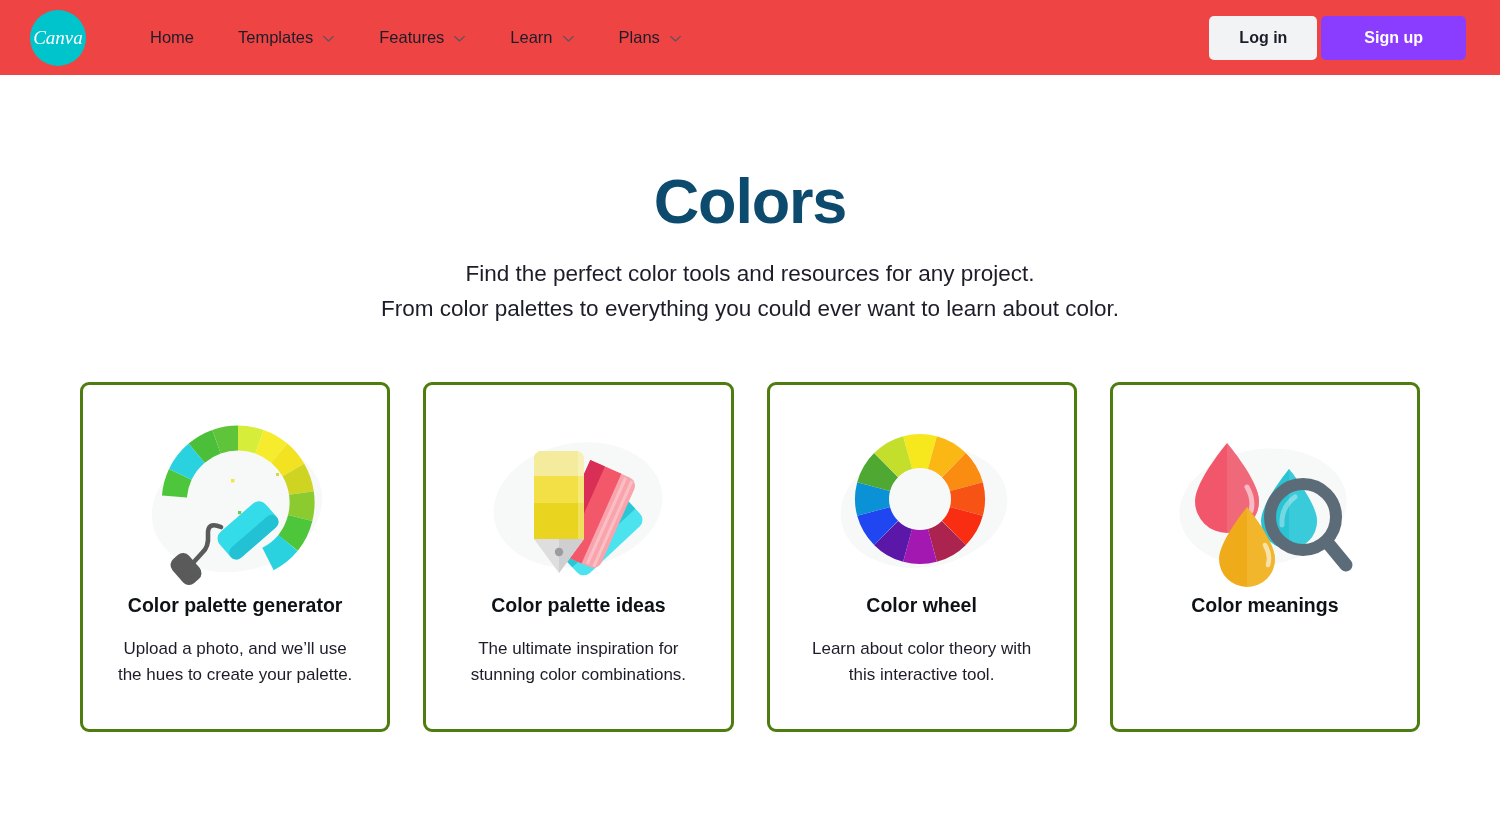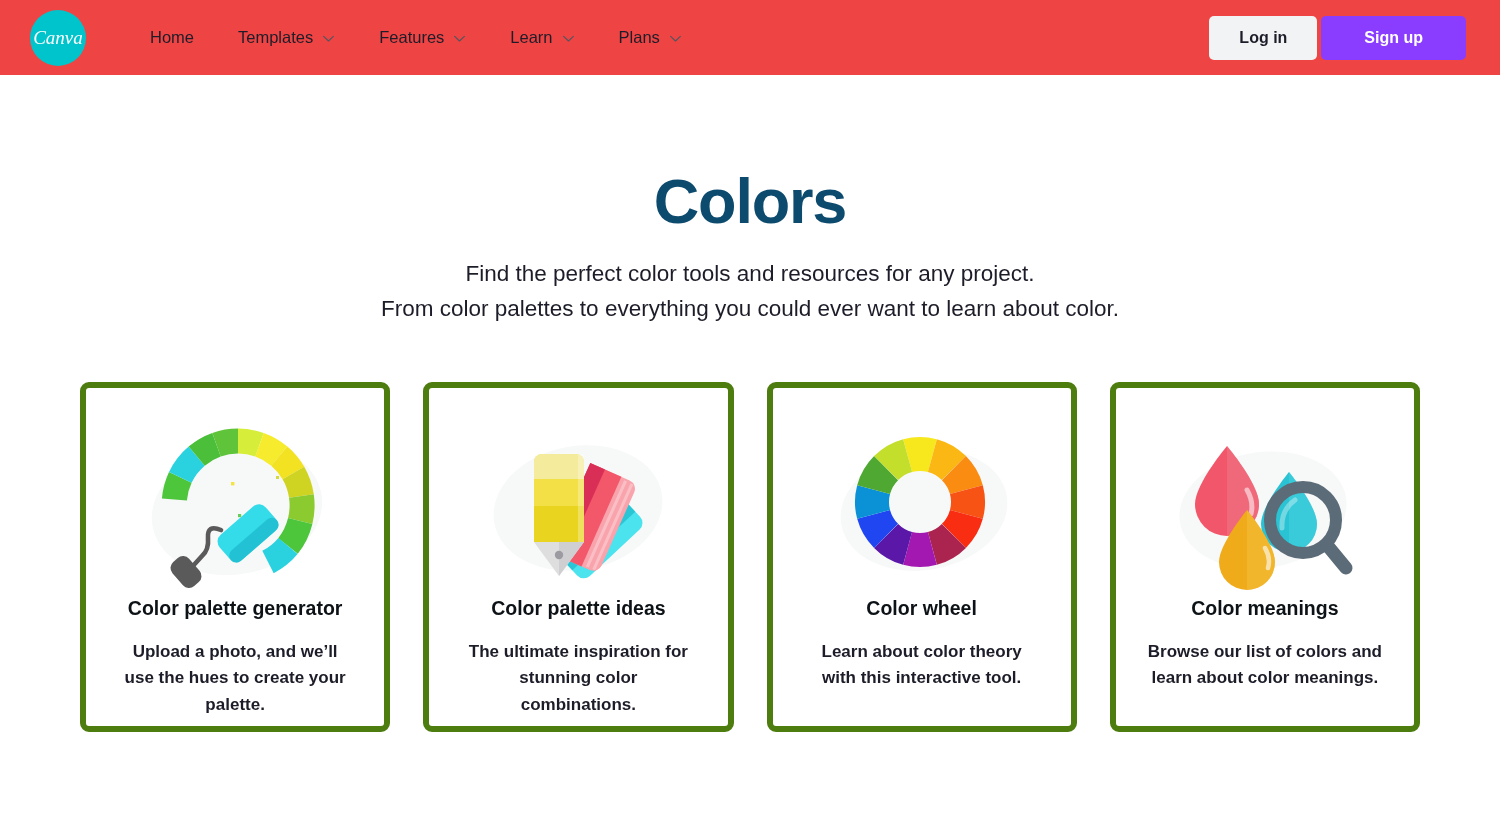--- a/index.html
+++ b/index.html
@@ -114,21 +114,21 @@
   .card-grid {
     display: flex;
     justify-content: center;
     gap: 33px;
     padding: 0 80px;
     margin-top: 55px;
   }
   .card {
     width: 311px;
     height: 350px;
-    border: 6px solid #4d7c0f;
+    border: 3px solid #4d7c0f;
     border-radius: 9px;
     background: #ffffff;
     display: flex;
     flex-direction: column;
     align-items: center;
     text-decoration: none;
     cursor: pointer;
     padding-top: 22px;
     transition: box-shadow .15s;
   }
@@ -149,21 +149,21 @@
     text-align: center;
     margin-top: 2px;
   }
   .card-desc {
     font-size: 17px;
     line-height: 1.55;
     color: #1d1d29;
     text-align: center;
     margin-top: 19px;
     padding: 0 32px;
-    font-weight: 700;
+    font-weight: 400;
   }
 </style>
 </head>
 <body>
 
 <header class="site-header">
 
   <div class="logo-mark">
     <svg width="56" height="56" viewBox="0 0 56 56">
       <text x="28" y="34" text-anchor="middle" fill="#ffffff" font-family="Liberation Serif, serif" font-size="19" font-style="italic" font-weight="400">Canva</text>
@@ -367,16 +367,15 @@
         </g>
 
         <g>
           <circle cx="148" cy="110" r="33" fill="none" stroke="#5c6b78" stroke-width="12"></circle>
           <path d="M172 135 L191 158" stroke="#5c6b78" stroke-width="13" stroke-linecap="round"></path>
           <path d="M140 90 q-14 10 -13 28" fill="none" stroke="#ffffff" stroke-width="5" stroke-linecap="round" opacity=".35"></path>
         </g>
       </svg>
     </div>
     <div class="card-title">Color meanings</div>
-    <div class="card-desc">Browse our list of colors and learn about color meanings.</div>
   </a>
 
 </section>
 
 </body></html>

